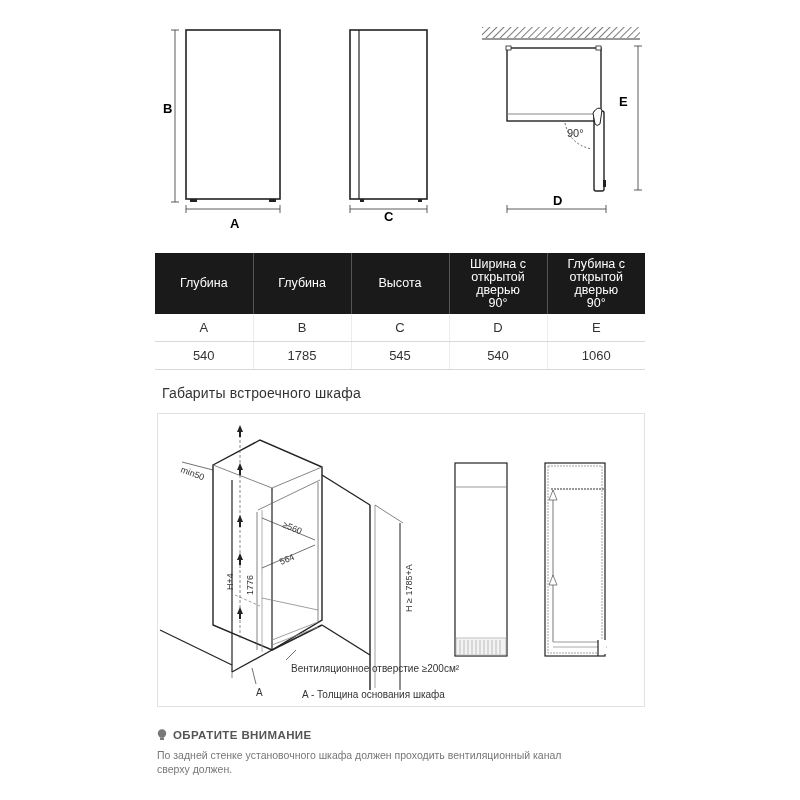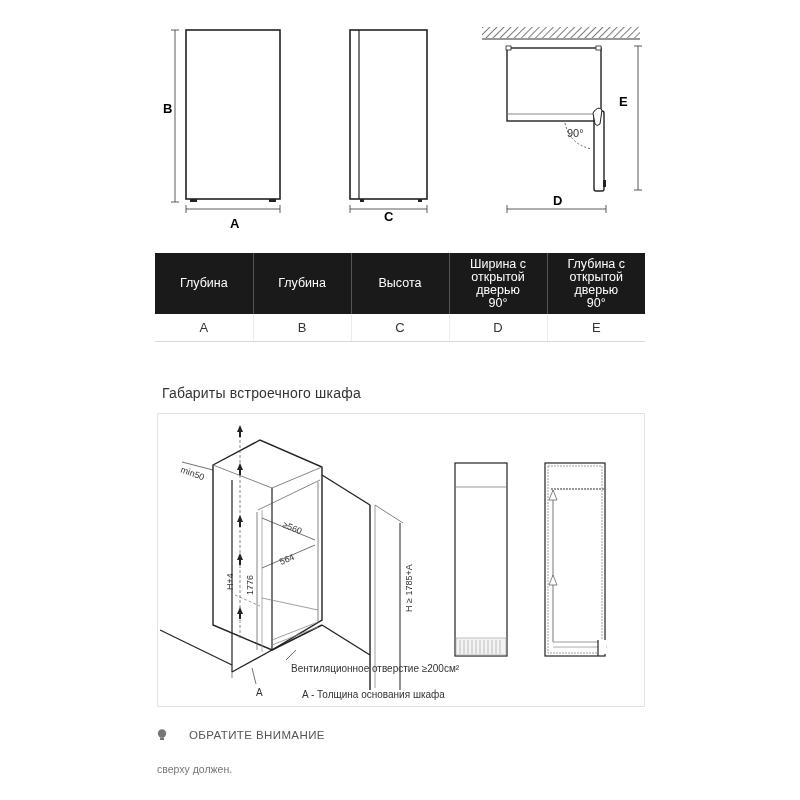--- a/index.html
+++ b/index.html
@@ -11,22 +11,22 @@
                 border-collapse: collapse; table-layout: fixed; }
   .spec-table th { background: #1a1a1a; color: #fff; font-weight: normal;
                    font-size: 12.5px; height: 61px; border-right: 1px solid #555;
                    line-height: 13px; padding: 0 0; }
   .spec-table th:last-child { border-right: none; margin-left: 28px; }
   .spec-table td { text-align: center; font-size: 13px; color: #333; height: 25px;
                    border-bottom: 1px solid #d8d8d8; border-right: 1px solid #ececec; }
   .spec-table td:last-child { border-right: none; }
   .section-title { left: 155px; top: 385px; font-size: 14px; color: #333; letter-spacing: 0.2px; margin-left: 7px; }
   .frame { left: 157px; top: 413px; width: 486px; height: 292px; border: 1px solid #e2e2e2; }
-  .note-head { left: 157px; top: 729px; font-size: 11.5px; font-weight: normal; color: #555;
-               letter-spacing: 0.4px; display: flex; align-items: center; gap: 22px; }
+  .note-head { left: 157px; top: 729px; font-size: 11.5px; font-weight: bold; color: #555;
+               letter-spacing: 0.4px; display: flex; align-items: center; gap: 6px; }
   .note-text { left: 157px; top: 748px; width: 480px; font-size: 10.5px; color: #777; line-height: 14px; }
   .bulb { width: 10px; height: 12px; }
 </style>
 </head>
 <body>
 
 <svg class="abs" style="left:0;top:0" width="800" height="240">
 
   <g>
     <rect x="186" y="30" width="94" height="169" fill="#fff" stroke="#222" stroke-width="1.6"></rect>
@@ -102,20 +102,27 @@
     </tr>
   </thead>
   <tbody>
     <tr>
       <td>A</td>
       <td>B</td>
       <td>C</td>
       <td>D</td>
       <td>E</td>
     </tr>
+    <tr>
+      <td>540</td>
+      <td>1785</td>
+      <td>545</td>
+      <td>540</td>
+      <td>1060</td>
+    </tr>
   </tbody>
 </table>
 
 <div class="abs section-title">Габариты встроечного шкафа</div>
 <div class="abs frame"></div>
 
 <svg class="abs" style="left:0;top:0" width="800" height="720">
   <g stroke="#222" fill="none" stroke-width="1.3">
 
     <path d="M213 465 L260 440 L322 467 L322 620 L272 650 L213 625 Z" stroke-width="1.4"></path>
@@ -209,15 +216,15 @@
 </svg>
 
 <div class="abs note-head">
   <svg class="bulb" viewBox="0 0 10 12">
     <circle cx="5" cy="4.5" r="4.2" fill="#777"></circle>
     <rect x="3" y="8.5" width="4" height="2.5" rx="0.6" fill="#777"></rect>
   </svg>
   <span>ОБРАТИТЕ ВНИМАНИЕ</span>
 </div>
 <div class="abs note-text">
-  <br>
+  <span>По задней стенке установочного шкафа должен проходить вентиляционный канал</span><br>
   <span>сверху должен.</span>
 </div>
 
 </body></html>

